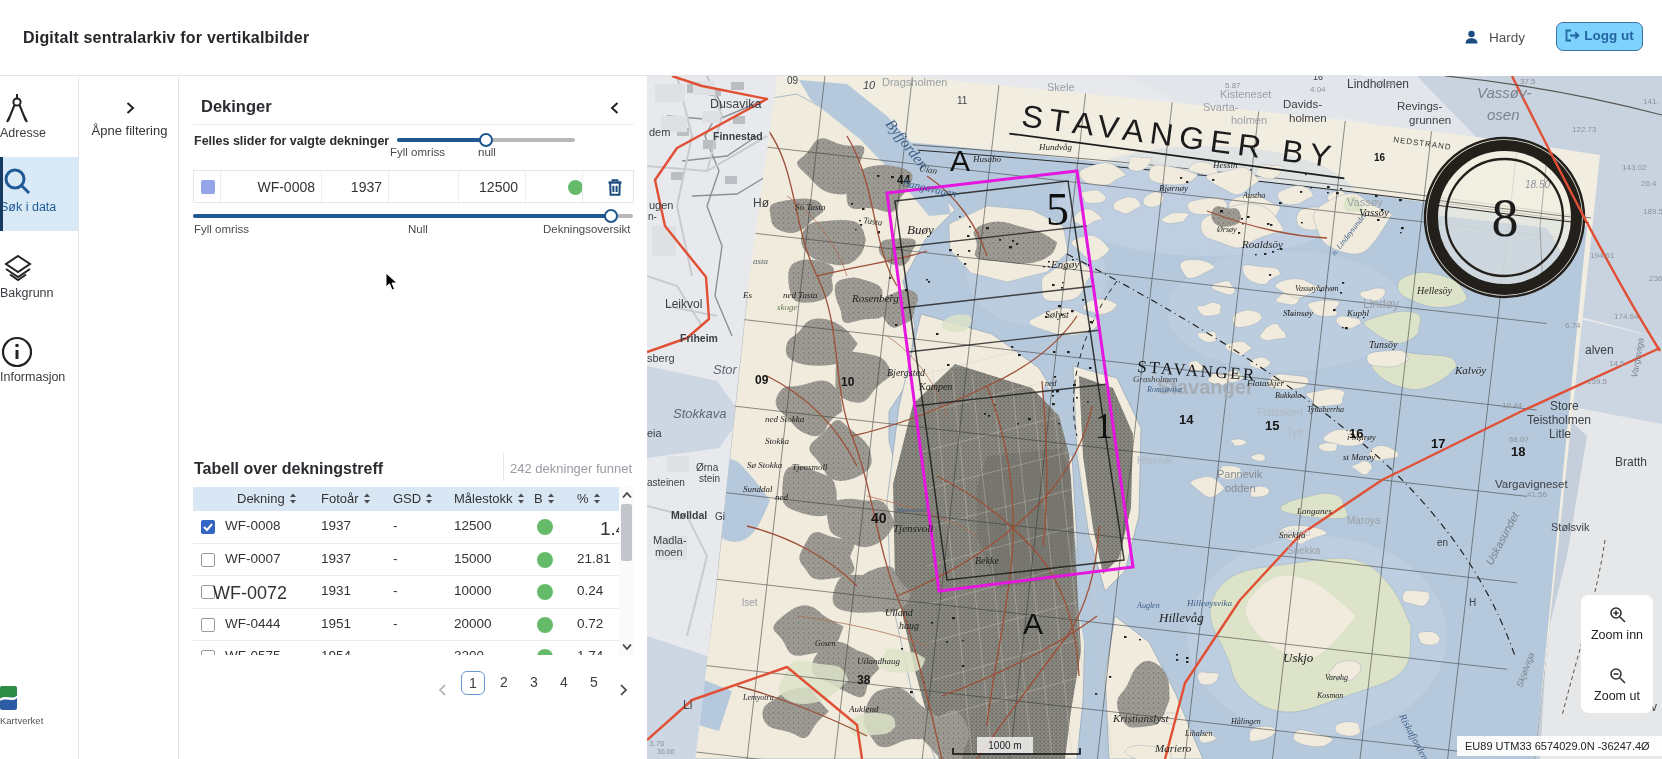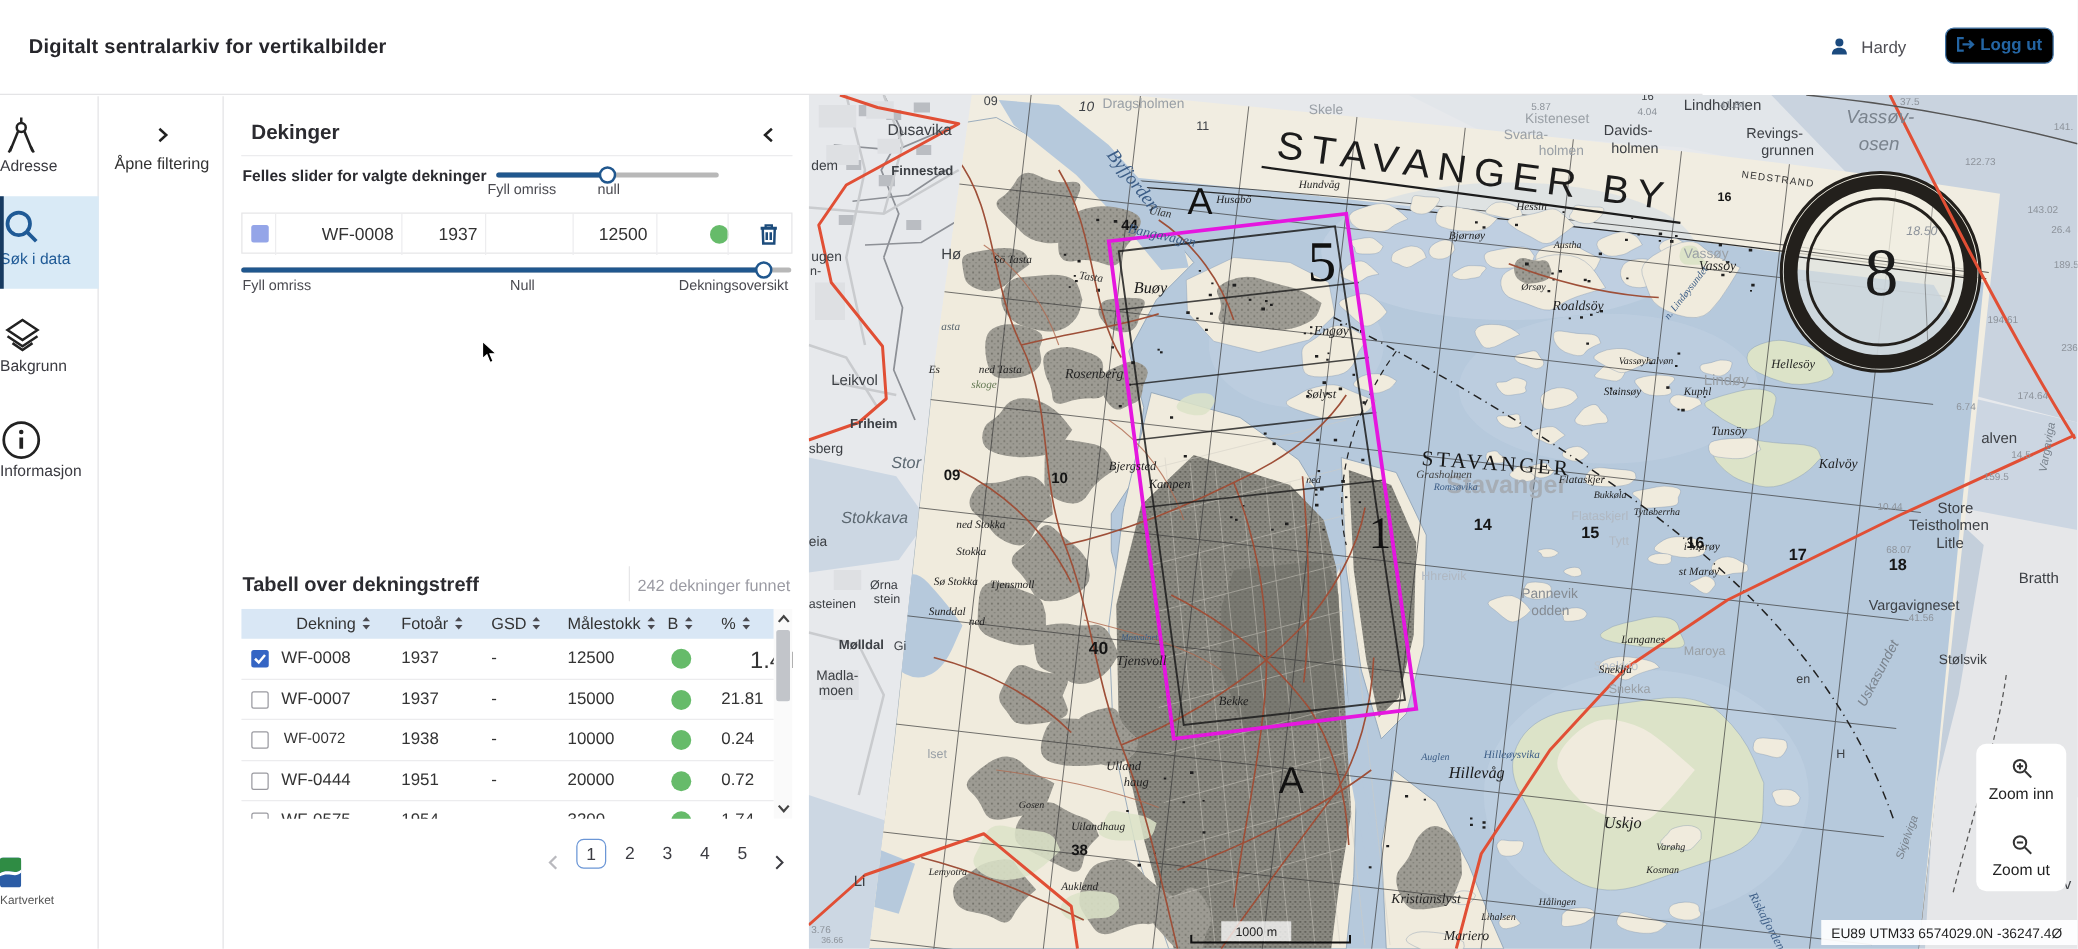--- a/index.html
+++ b/index.html
@@ -4,21 +4,21 @@
 * { margin:0; padding:0; box-sizing:border-box; }
 html,body { width:1662px; height:759px; overflow:hidden; background:#fff;
   font-family:"Liberation Sans",sans-serif; color:#333; }
 #header { position:absolute; left:0; top:0; width:1362px; height:76px; background:#fff;
   border-bottom:1px solid #e4e4e6; }
 #header h1 { position:absolute; left:23px; top:29px; font-size:16px; color:#26262b;
   letter-spacing:0.2px; }
 .userbox { position:absolute; right:139px; top:29px; font-size:13.5px; color:#4f4f55; }
 .logout { position:absolute; right:19px; top:22px; width:87px; height:29px; border:1.5px solid #3f72a4;
   border-radius:7px; color:#2465a3; font-size:13.5px; font-weight:bold; text-align:center;
-  line-height:26px; background:#000000; }
+  line-height:26px; background:#7dd3fc; }
 #sidebar { position:absolute; left:0; top:77px; width:79px; height:682px; background:#fff;
   border-right:1px solid #e4e4e6; }
 .sbitem { position:absolute; left:0; width:79px; text-align:left; font-size:12.5px; color:#3a3a40; }
 .sbsel { background:#d9eaf6; }
 .sbbar { position:absolute; left:0; top:0; width:3px; height:100%; background:#173a60; }
 #filterpanel { position:absolute; left:80px; top:77px; width:99px; height:682px; background:#fff;
   border-right:1px solid #e4e4e6; }
 #mainpanel { position:absolute; left:180px; top:77px; width:467px; height:496px; background:#fff; }
 #map { position:absolute; left:647px; top:76px; width:1015px; height:683px; }
 .hdr-row { position:absolute; left:21px; top:20px; font-size:16.5px; font-weight:bold; color:#2b2b30; }
@@ -195,22 +195,22 @@
       <div style="position:absolute;left:8px;top:9px;width:14px;height:14px;background:#fff;border:1.5px solid #9a9aa0;border-radius:2px"></div>
       <div style="position:absolute;left:32px;top:7px;font-size:13.5px">WF-0007</div>
       <div style="position:absolute;left:128px;top:7px;font-size:13.5px">1937</div>
       <div style="position:absolute;left:200px;top:7px;font-size:13.5px">-</div>
       <div style="position:absolute;left:261px;top:7px;font-size:13.5px">15000</div>
       <div style="position:absolute;left:344px;top:8px;width:16px;height:16px;background:#66bb6a;border-radius:50%"></div>
       <div style="position:absolute;left:384px;top:7px;font-size:13.5px">21.81</div>
     </div>
     <div style="position:absolute;left:0;top:89.0px;width:426px;height:32.5px;border-bottom:1px solid #ececee">
       <div style="position:absolute;left:8px;top:9px;width:14px;height:14px;background:#fff;border:1.5px solid #9a9aa0;border-radius:2px"></div>
-      <div style="position:absolute;left:34px;top:7px;font-size:12px">WF-0072</div>
-      <div style="position:absolute;left:128px;top:7px;font-size:13.5px">1938</div>
+      <div style="position:absolute;left:20px;top:7px;font-size:18px">WF-0072</div>
+      <div style="position:absolute;left:128px;top:7px;font-size:13.5px">1931</div>
       <div style="position:absolute;left:200px;top:7px;font-size:13.5px">-</div>
       <div style="position:absolute;left:261px;top:7px;font-size:13.5px">10000</div>
       <div style="position:absolute;left:344px;top:8px;width:16px;height:16px;background:#66bb6a;border-radius:50%"></div>
       <div style="position:absolute;left:384px;top:7px;font-size:13.5px">0.24</div>
     </div>
     <div style="position:absolute;left:0;top:121.5px;width:426px;height:32.5px;border-bottom:1px solid #ececee">
       <div style="position:absolute;left:8px;top:9px;width:14px;height:14px;background:#fff;border:1.5px solid #9a9aa0;border-radius:2px"></div>
       <div style="position:absolute;left:32px;top:7px;font-size:13.5px">WF-0444</div>
       <div style="position:absolute;left:128px;top:7px;font-size:13.5px">1951</div>
       <div style="position:absolute;left:200px;top:7px;font-size:13.5px">-</div>

